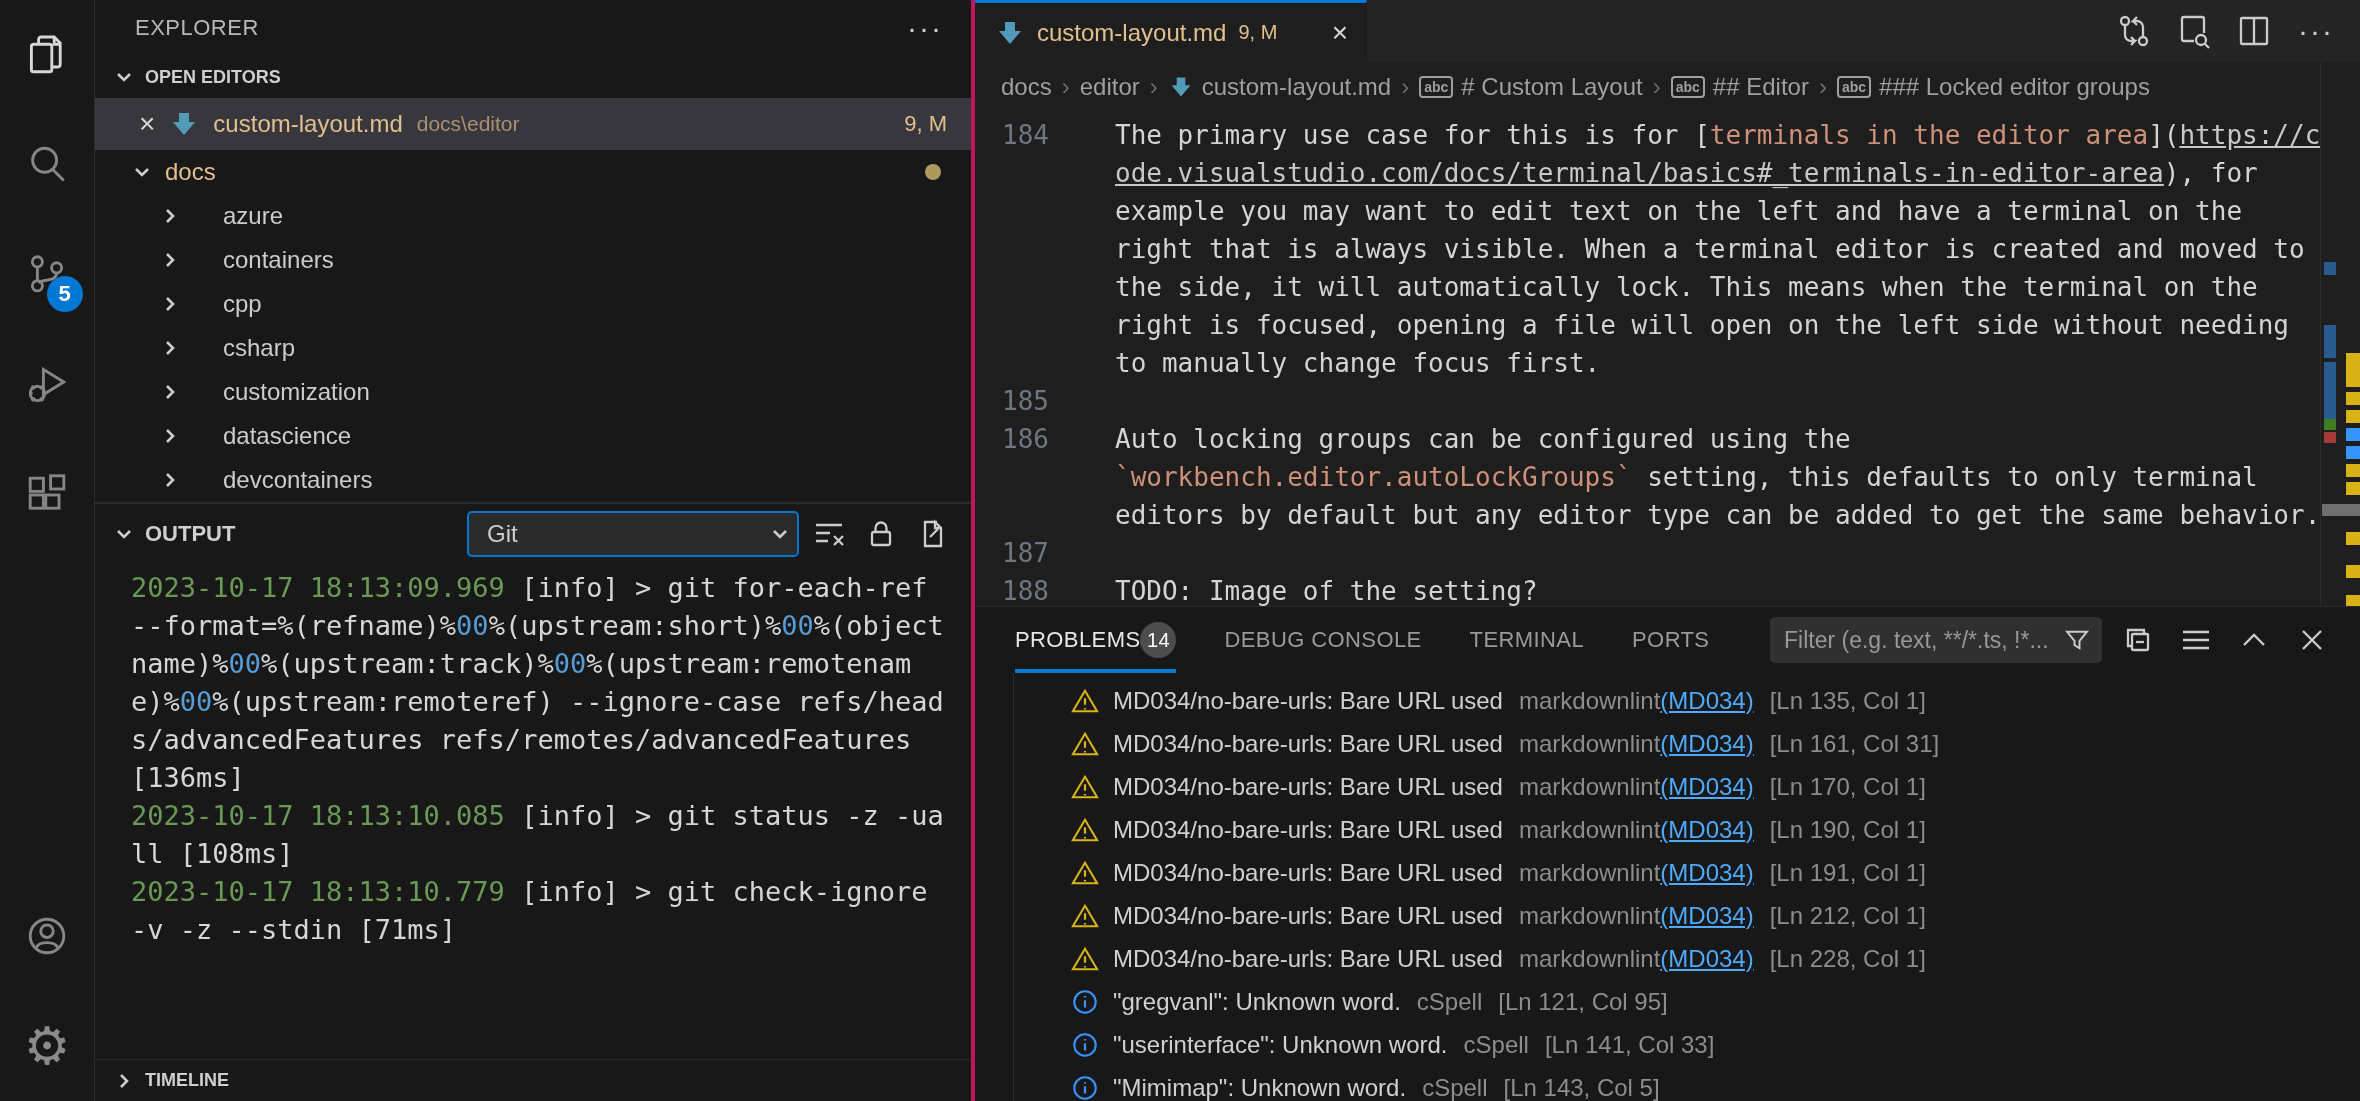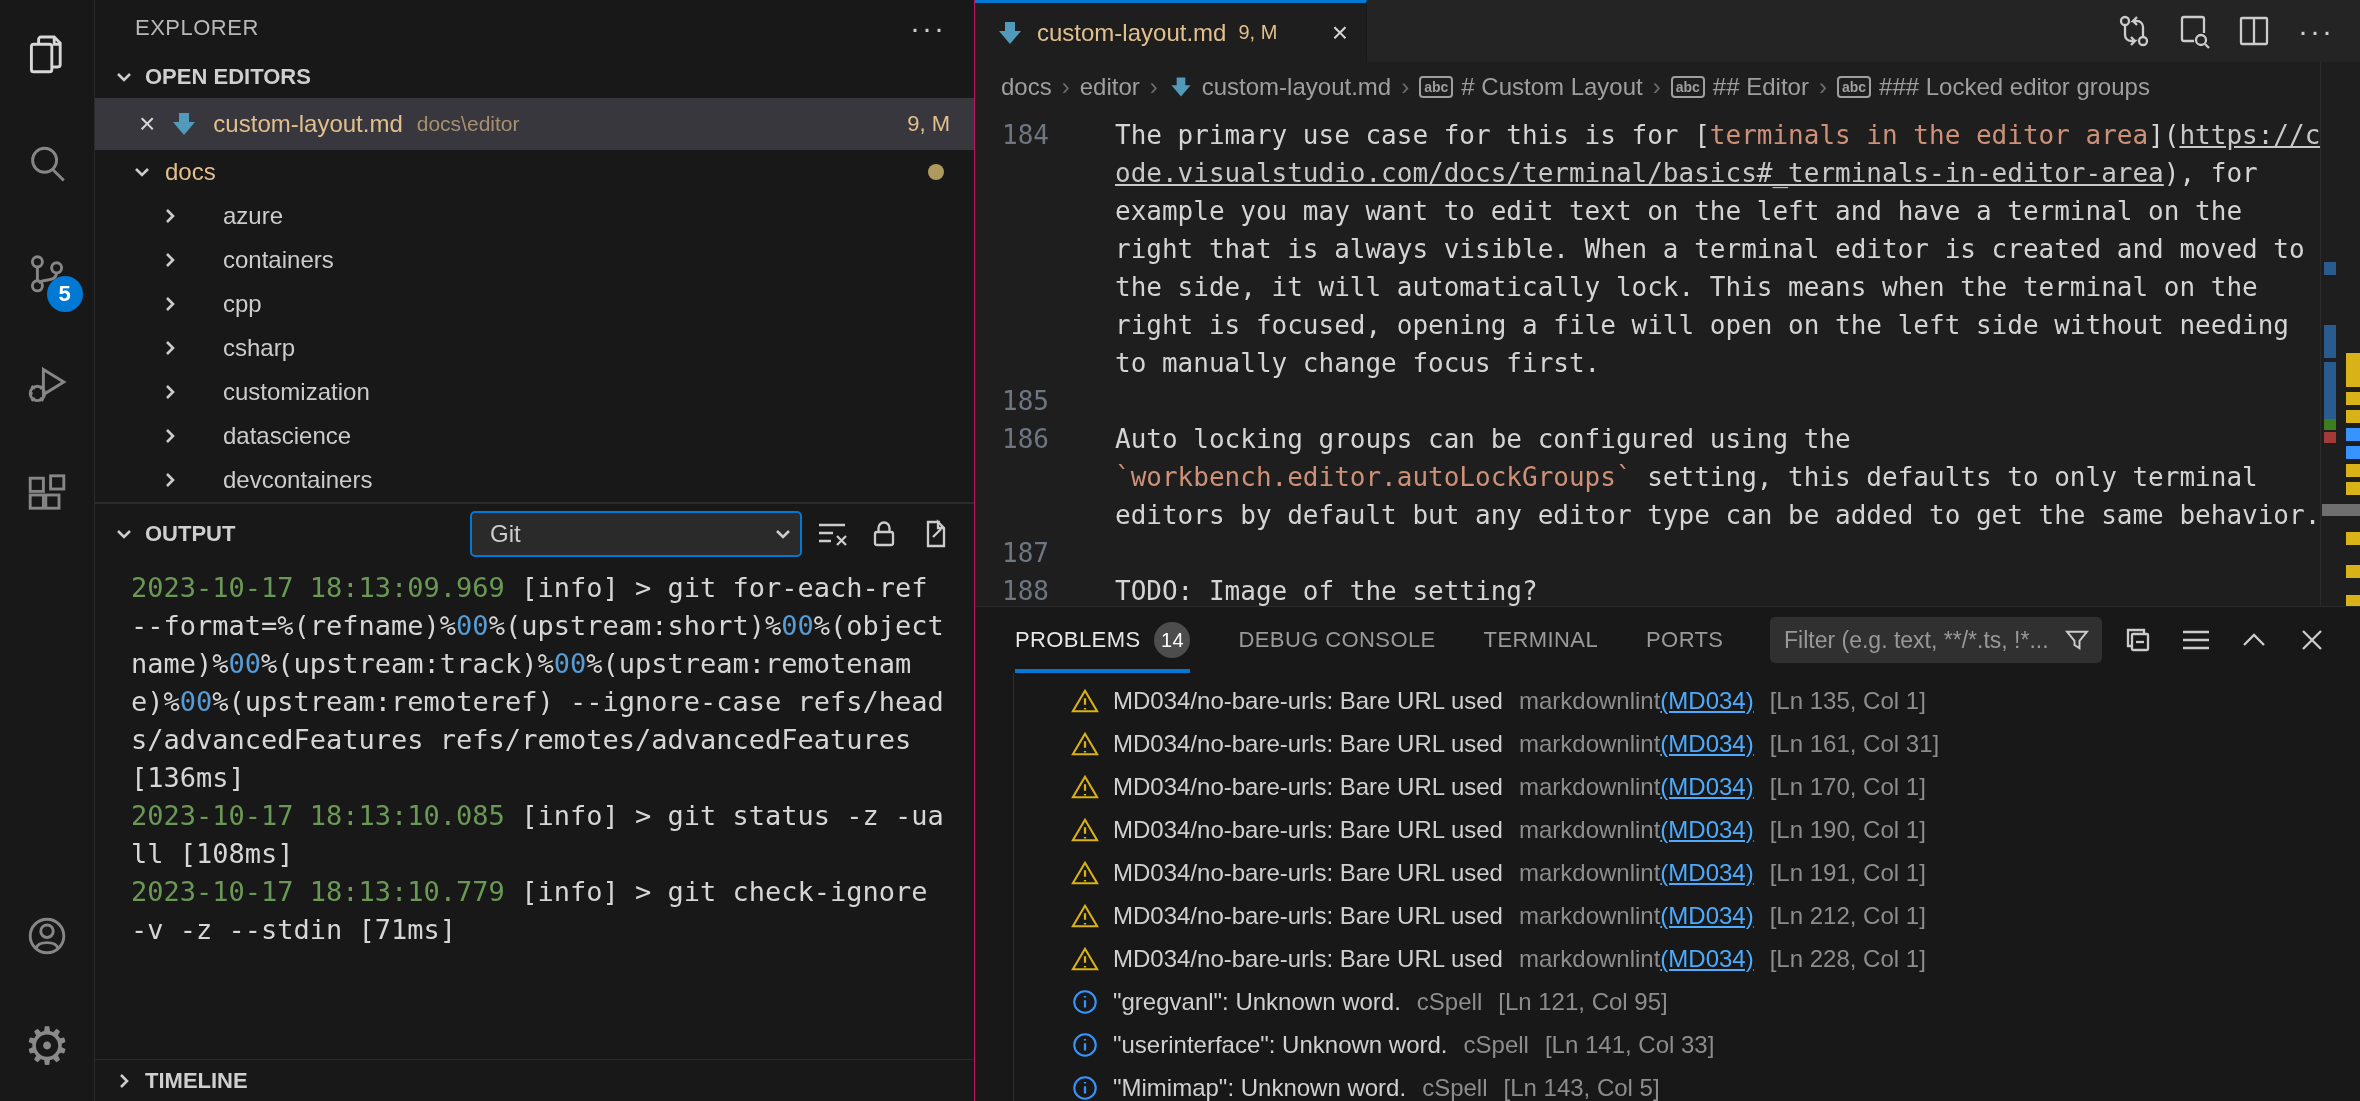--- a/index.html
+++ b/index.html
@@ -15,26 +15,26 @@
   .ab-item svg { width:48px; height:48px; stroke:#868686; stroke-width:2.4; fill:none; }
   .ab-item.active svg { stroke:#d7d7d7; }
   .ab-item .gear { font-size:52px; color:#8a8a8a; line-height:1; }
   .ab-badge { position:absolute; right:12px; bottom:18px; min-width:36px; height:36px;
               border-radius:18px; background:#0078d4; color:#ffffff; font-size:22px;
               display:flex; align-items:center; justify-content:center; font-weight:bold; }
   .ab-spacer { flex:1; }
 
   
   .sidebar { width:880px; background:#181818; display:flex; flex-direction:column; flex-shrink:0;
-             border-right:1px solid #be185d; }
+             border-right:4px solid #be185d; }
   .sb-title { height:56px; display:flex; align-items:center; padding:0 28px 0 40px;
               color:#b8b8b8; font-size:22px; letter-spacing:.5px; flex-shrink:0; }
   .sb-title .dots { margin-left:auto; font-size:30px; color:#cccccc; letter-spacing:2px; cursor:pointer; }
   .sec-header { height:42px; display:flex; align-items:center; padding-left:16px; gap:8px;
-                font-weight:bold; font-size:22px; color:#cfcfcf; flex-shrink:0; cursor:pointer; }
+                font-weight:bold; font-size:18px; color:#cfcfcf; flex-shrink:0; cursor:pointer; }
   .sec-header svg, .tree-row svg.chev { width:26px; height:26px; stroke:#cccccc; stroke-width:2.6;
                 fill:none; flex-shrink:0; }
   .open-ed-row { height:52px; background:#37373d; display:flex; align-items:center;
                  padding:0 24px 0 44px; gap:14px; flex-shrink:0; cursor:pointer; }
   .open-ed-row .close { font-size:28px; color:#d6d6d6; }
   .md-arrow { width:30px; height:30px; flex-shrink:0; }
   .fname { color:#e2c08d; font-size:24px; }
   .fdesc { color:rgba(226,192,141,.65); font-size:21px; }
   .fbadge { margin-left:auto; color:#e2c08d; font-size:22px; }
   .tree { flex-shrink:0; border-bottom:1px solid #2b2b2b; }
@@ -93,21 +93,21 @@
   .s-code { color:#ce9178; }
 
   .ruler { position:absolute; top:62px; right:0; bottom:0; width:40px; border-left:1px solid #2b2b2b; }
   .mark { position:absolute; }
 
   
   .panel { flex:1; background:#181818; border-top:1px solid #2b2b2b; display:flex; flex-direction:column;
            position:relative; min-height:0; }
   .panel-header { height:66px; display:flex; align-items:center; padding:0 26px 0 40px; flex-shrink:0; }
   .ptabs { display:flex; gap:48px; height:100%; }
-  .ptab { display:flex; align-items:center; gap:14px; font-size:22px; color:#9a9a9a; cursor:pointer;
+  .ptab { display:flex; align-items:center; font-size:22px; color:#9a9a9a; cursor:pointer;
           border-bottom:4px solid transparent; border-top:4px solid transparent; letter-spacing:.4px; }
   .ptab.active { color:#e7e7e7; border-bottom-color:#0078d4; }
   .pbadge { min-width:36px; height:36px; border-radius:18px; background:#4d4d4d; color:#ffffff;
             font-size:20px; display:flex; align-items:center; justify-content:center; }
   .panel-right { margin-left:auto; display:flex; align-items:center; gap:14px; }
   .filter-box { width:332px; height:46px; background:#303031; border-radius:5px; display:flex;
                 align-items:center; padding:0 10px 0 14px; }
   .filter-box input { flex:1; background:transparent; border:none; outline:none; color:#cccccc;
                       font-size:23px; font-family:"Liberation Sans", sans-serif; min-width:0; }
   .filter-box input::placeholder { color:#989898; }

